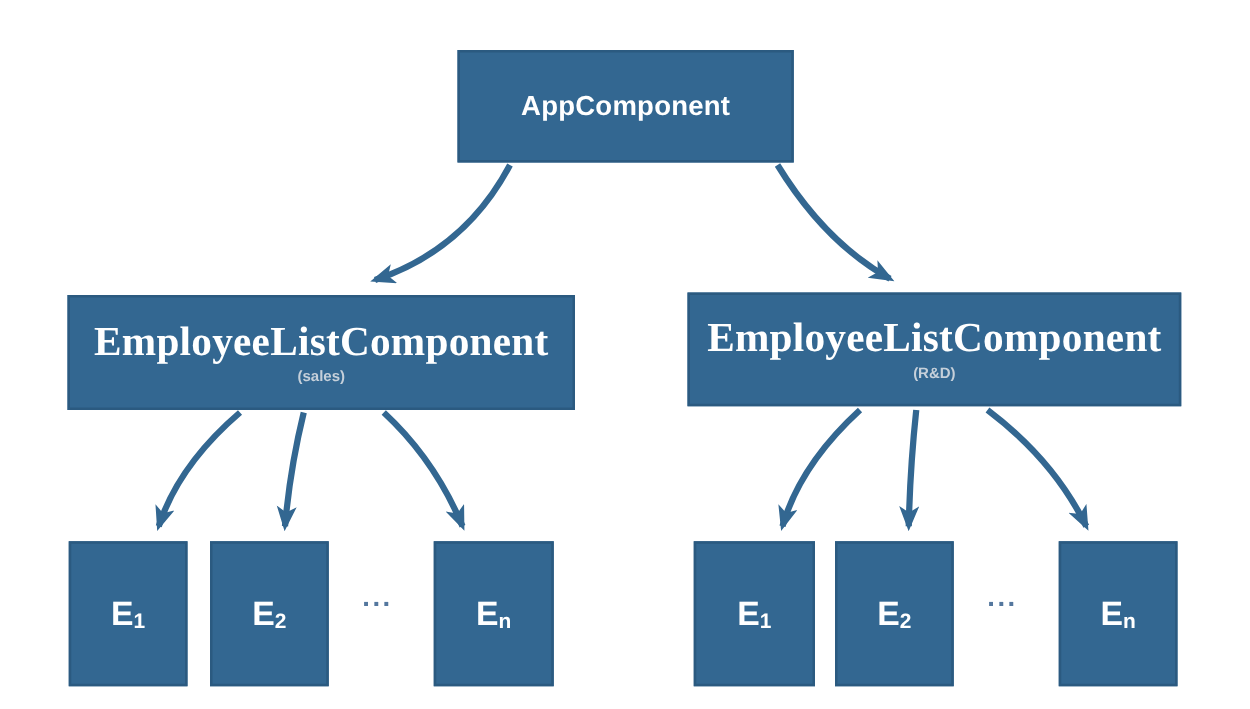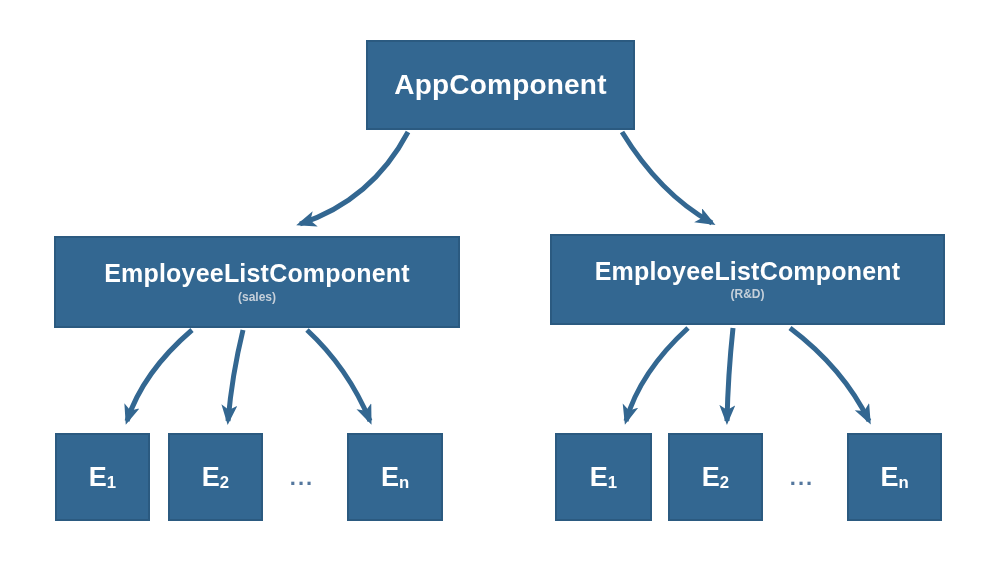--- a/index.html
+++ b/index.html
@@ -34,26 +34,27 @@
     box-sizing: border-box;
     display: flex;
     flex-direction: column;
     align-items: center;
     justify-content: center;
     text-align: center;
   }
   .title {
     color: #ffffff;
     font-weight: bold;
-    font-size: 28px;
+    font-size: 22px;
     line-height: 1.1;
     letter-spacing: 0.2px;
   }
   .group-title {
-    font-size: 25px;
+    font-size: 33px;
+    font-family: Liberation Serif, serif;
   }
   .subtitle {
     color: #c6d0da;
     font-weight: bold;
     font-size: 12px;
     line-height: 1.2;
     margin-top: 2px;
   }
   .leaf-label {
     color: #ffffff;
@@ -75,21 +76,21 @@
     justify-content: center;
     color: #54779e;
     font-weight: bold;
     font-size: 22px;
     letter-spacing: 2px;
   }
   
   .node-root   { left: 366px; top: 40px;  width: 269px; height: 90px; }
   .node-sales  { left: 54px;  top: 236px; width: 406px; height: 92px; }
   .node-rnd    { left: 550px; top: 234px; width: 395px; height: 91px; }
-  .leaf        { width: 95px; height: 88px; top: 433px; }
+  .leaf        { width: 95px; height: 116px; top: 433px; }
   .leaf-s1 { left: 55px; }
   .leaf-s2 { left: 168px; }
   .leaf-sn { left: 347px; width: 96px; }
   .leaf-r1 { left: 555px; width: 97px; }
   .leaf-r2 { left: 668px; }
   .leaf-rn { left: 847px; }
   .ellipsis-left  { left: 282px; top: 458px; }
   .ellipsis-right { left: 782px; top: 458px; }
 </style>
 </head>

